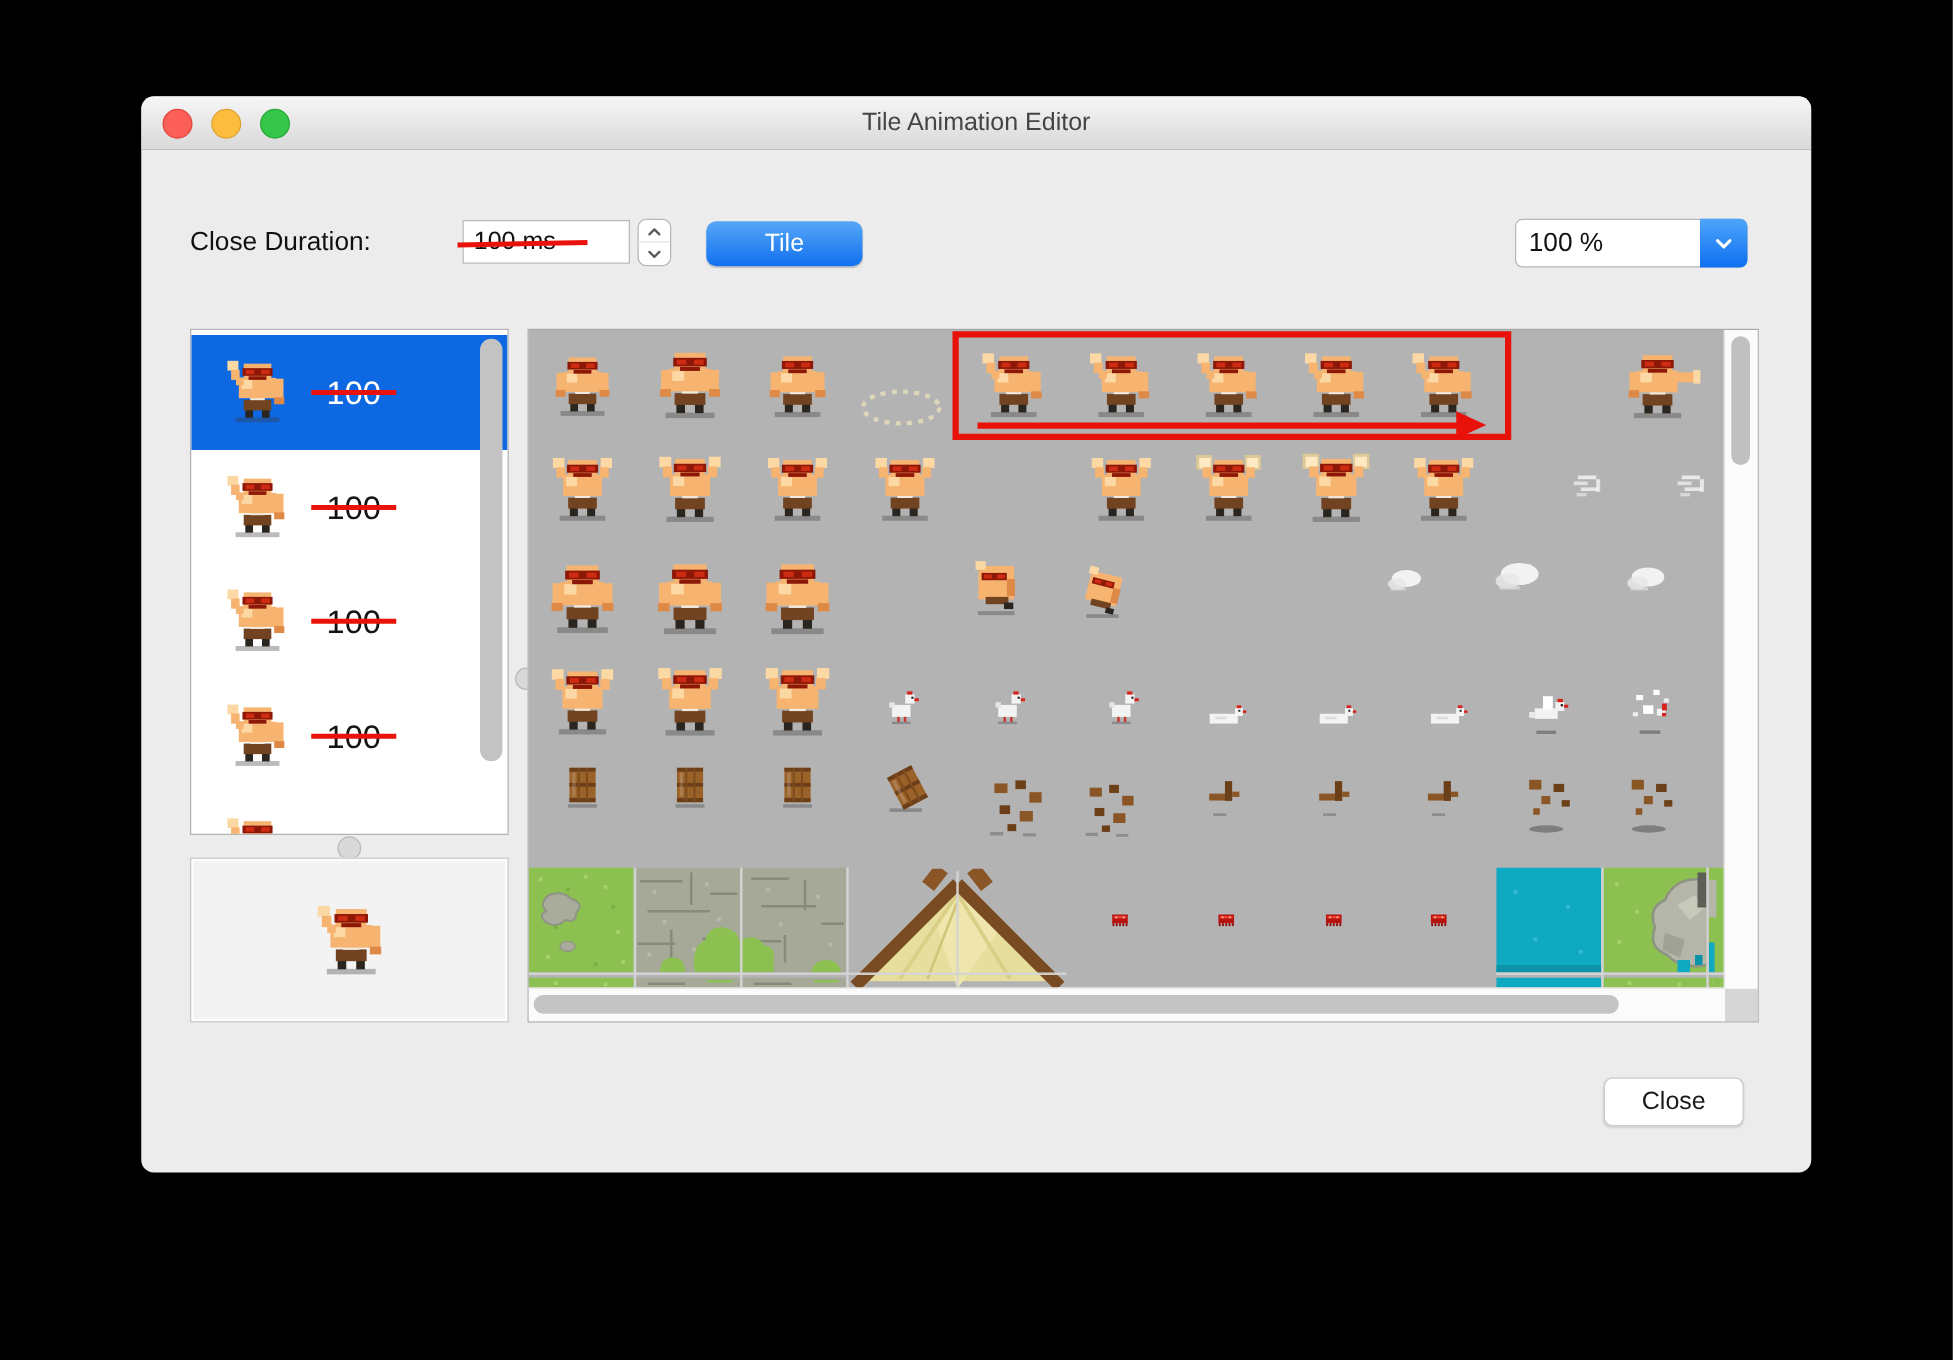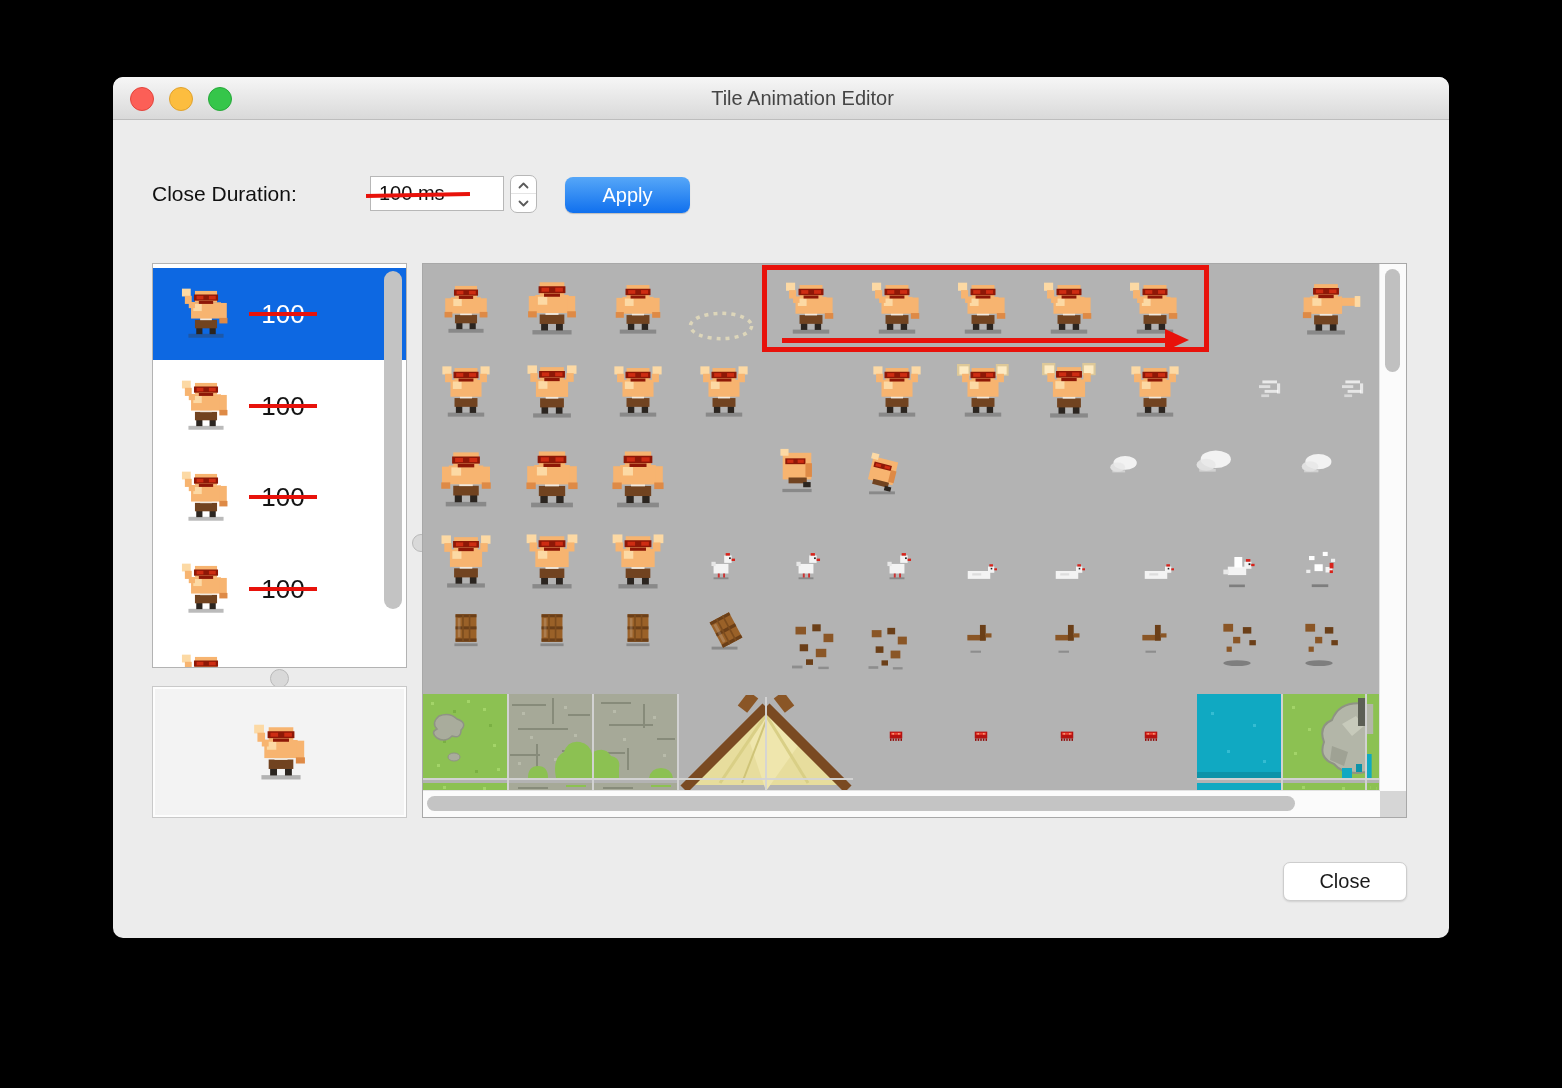--- a/index.html
+++ b/index.html
@@ -1,21 +1,21 @@
 <!DOCTYPE html>
 <html><head>
 <meta charset="utf-8">
 <style>
   html,body{margin:0;padding:0;background:#000;width:1562px;height:1088px;overflow:hidden;
     font-family:"Liberation Sans","DejaVu Sans",sans-serif;-webkit-font-smoothing:antialiased;}
   .window{position:absolute;left:113px;top:77px;width:1336px;height:861px;background:#ececec;
     border-radius:10px;box-shadow:0 20px 50px rgba(0,0,0,.6);overflow:hidden;}
   
   .titlebar{position:absolute;left:0;top:0;width:100%;height:42px;
-    background:linear-gradient(#f6f6f6,#d9d9d9);border-bottom:1px solid #bdbdbd;border-radius:10px 10px 0 0;padding-left:43px;}
+    background:linear-gradient(#f6f6f6,#d9d9d9);border-bottom:1px solid #bdbdbd;border-radius:10px 10px 0 0;}
   .tl{position:absolute;top:10px;width:22px;height:22px;border-radius:50%;}
   .tl.red{left:17px;background:#fc5f57;border:1px solid #e2453d;}
   .tl.yellow{left:56px;background:#fcbd3f;border:1px solid #dfa22f;}
   .tl.green{left:95px;background:#35c64a;border:1px solid #27a83a;}
   .title{position:absolute;left:0;right:0;top:0;height:42px;line-height:42px;text-align:center;
     font-size:20px;color:#454545;}
   
   .fd-label{position:absolute;left:39px;top:99px;height:35px;line-height:35px;font-size:21px;color:#101010;}
   .fd-input{position:absolute;left:257px;top:99px;width:134px;height:35px;background:#fff;
     border:1px solid #b7b7b7;box-sizing:border-box;font-size:20px;color:#101010;line-height:33px;padding-left:8px;}
@@ -62,21 +62,21 @@
   .ts-hscroll .thumb{position:absolute;left:4px;top:5px;width:868px;height:15px;background:#c4c4c4;border-radius:8px;}
   .ts-corner{position:absolute;right:0;bottom:0;width:26px;height:26px;background:#d6d6d6;}
   .spr{position:absolute;}
   .gridline{position:absolute;background:rgba(212,212,212,.95);}
   
   .anno-box{position:absolute;left:339px;top:1px;width:447px;height:87px;border:5px solid #e8120b;box-sizing:border-box;}
   .anno-line{position:absolute;left:359px;top:74px;width:385px;height:5px;background:#e8120b;}
   .anno-head{position:absolute;left:742px;top:65px;width:0;height:0;
     border-left:24px solid #e8120b;border-top:11px solid transparent;border-bottom:11px solid transparent;}
   
-  .close-btn{position:absolute;left:1170px;top:785px;width:124px;height:39px;background:#fff;
+  .close-btn{position:absolute;left:1170px;top:785px;width:112px;height:39px;background:#fff;
     border:1px solid #cdcdcd;border-radius:7px;font-size:20px;color:#1a1a1a;font-family:inherit;
     box-shadow:0 1px 2px rgba(0,0,0,.12);}
 </style>
 </head>
 <body>
 
 <div class="window">
   <div class="titlebar">
     <div class="tl red"></div>
     <div class="tl yellow"></div>
@@ -96,22 +96,30 @@
           <polyline points="1.5,5.5 5.5,1.5 9.5,5.5" fill="none" stroke="#5a5a5a" stroke-width="1.8" stroke-linecap="round" stroke-linejoin="round"></polyline>
         </svg>
     </div>
     <div class="half down">
       <svg width="11" height="7" viewBox="0 0 11 7">
           <polyline points="1.5,1.5 5.5,5.5 9.5,1.5" fill="none" stroke="#5a5a5a" stroke-width="1.8" stroke-linecap="round" stroke-linejoin="round"></polyline>
         </svg>
     </div>
   </div>
 
-  <button class="apply">Apply</button>
+  <button class="apply">Tile</button>
 
+  <div class="zoom-combo">
+    <span class="val">100 %</span>
+    <div class="zoom-btn">
+      <svg width="14" height="10" viewBox="0 0 14 10">
+          <polyline points="2,2.5 7,7.5 12,2.5" fill="none" stroke="#fff" stroke-width="2.4" stroke-linecap="round" stroke-linejoin="round"></polyline>
+        </svg>
+    </div>
+  </div>
 
   <div class="frame-list" id="frameList">
       <div class="frame-row" style="top: 370px;">
         <div class="spr-holder"><svg width="52" height="52" viewBox="0 0 16 16" overflow="visible">
             <rect x="2.6" y="14.1" width="10.8" height="1.2" fill="rgba(60,60,60,0.35)"></rect>
             <rect x="5" y="12.2" width="1.9" height="2" fill="#2b2520"></rect>
             <rect x="9.1" y="12.2" width="1.9" height="2" fill="#2b2520"></rect>
             <rect x="4.6" y="9.8" width="6.8" height="2.6" fill="#714320"></rect>
             <rect x="6.2" y="8.9" width="3.6" height="1" fill="#efe9df"></rect>
             <rect x="3.4" y="4.4" width="9.2" height="5" fill="#f7b470"></rect>

